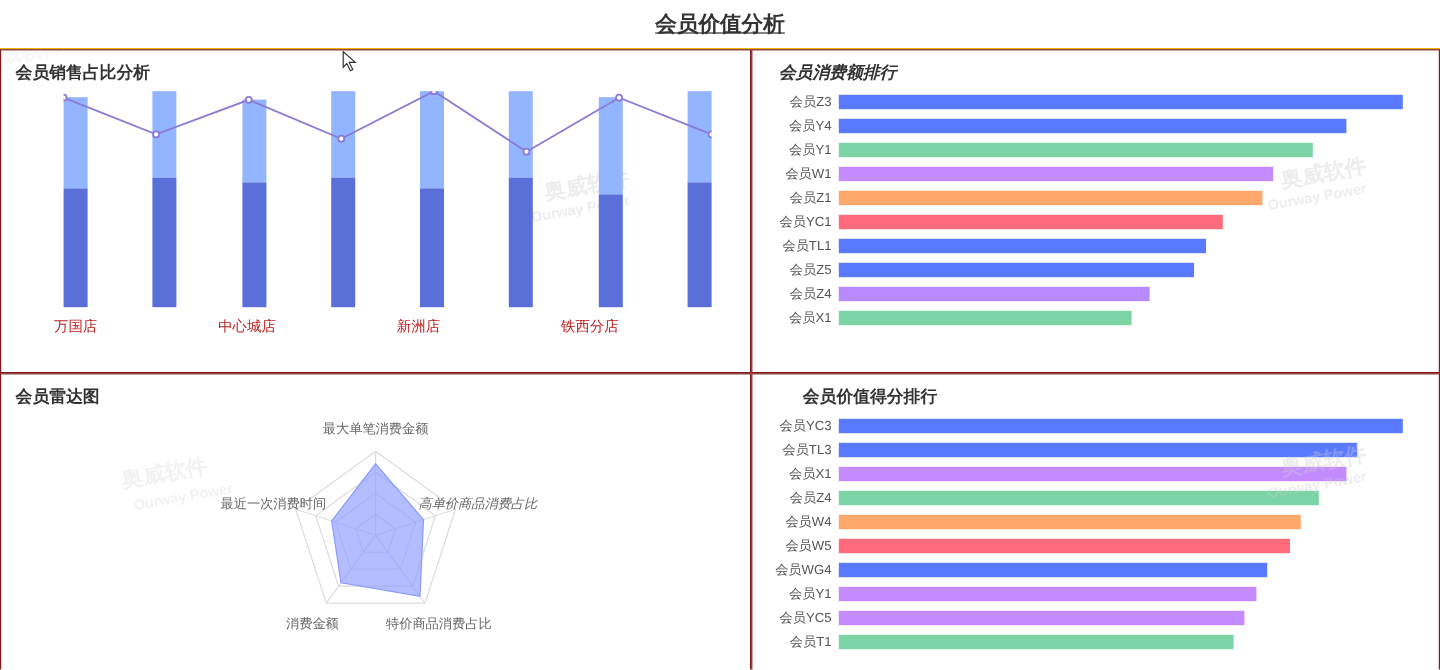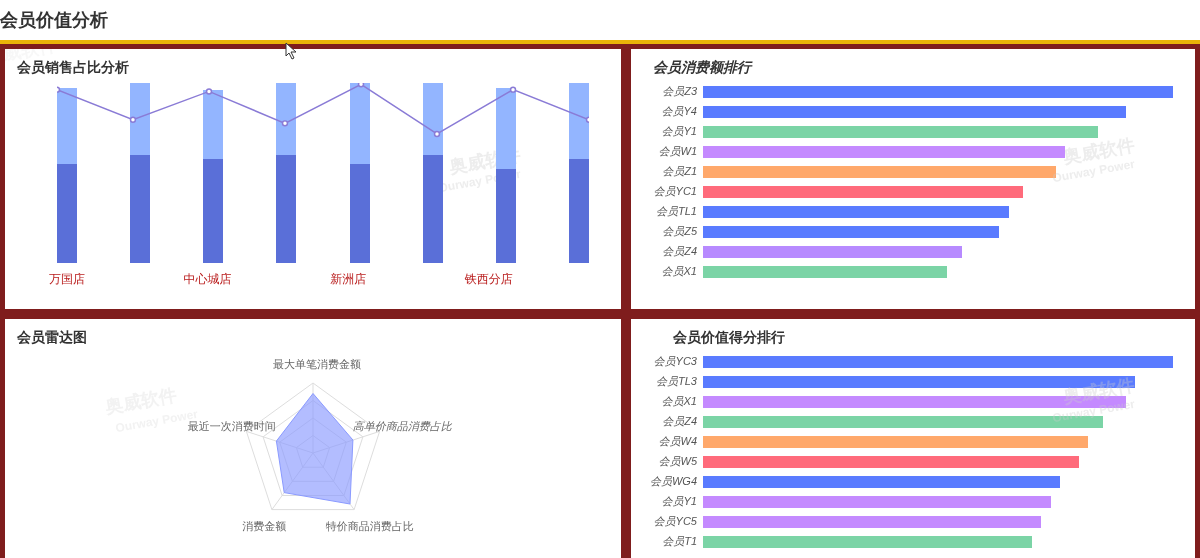--- a/index.html
+++ b/index.html
@@ -6,37 +6,38 @@
   body {
     font-family: "Microsoft YaHei", Arial, sans-serif;
     background: #fff;
     width: 1200px;
     height: 558px;
     overflow: hidden;
     color: #333;
     font-size: 13px;
   }
   .header {
-    text-align: left;
+    text-align: center;
     padding: 8px 0;
-    border-bottom: 4px solid #eab308;
+    border-bottom: 1px solid #eab308;
+    text-decoration: underline;
   }
   .header h1 {
     font-size: 18px;
     font-weight: bold;
     color: #333;
   }
   .grid {
     display: grid;
     grid-template-columns: 626px 1fr;
     grid-template-rows: 270px 1fr;
     height: 520px;
   }
   .panel {
-    border: 5px solid #7f1d1d;
+    border: 1px solid #7f1d1d;
     padding: 10px 12px;
     overflow: hidden;
     position: relative;
   }
   .panel-title {
     font-size: 14px;
     font-weight: bold;
     color: #333;
     margin-bottom: 6px;
   }
@@ -75,21 +76,21 @@
     color: #b91c1c;
   }
   .bl-labels span { width: 60px; text-align: center; margin-left: -20px; }
   .barline-svg {
     position: absolute; top: 0; left: 0;
     width: 100%; height: 180px;
     z-index: 3;
   }
 
   
-  .hbar-list { padding-right: 10px; font-style: italic; }
+  .hbar-list { padding-right: 10px; }
   .hbar-row {
     display: flex;
     align-items: center;
     margin-bottom: 3px;
     height: 17px;
   }
   .hbar-label {
     width: 60px;
     text-align: right;
     font-size: 11px;

